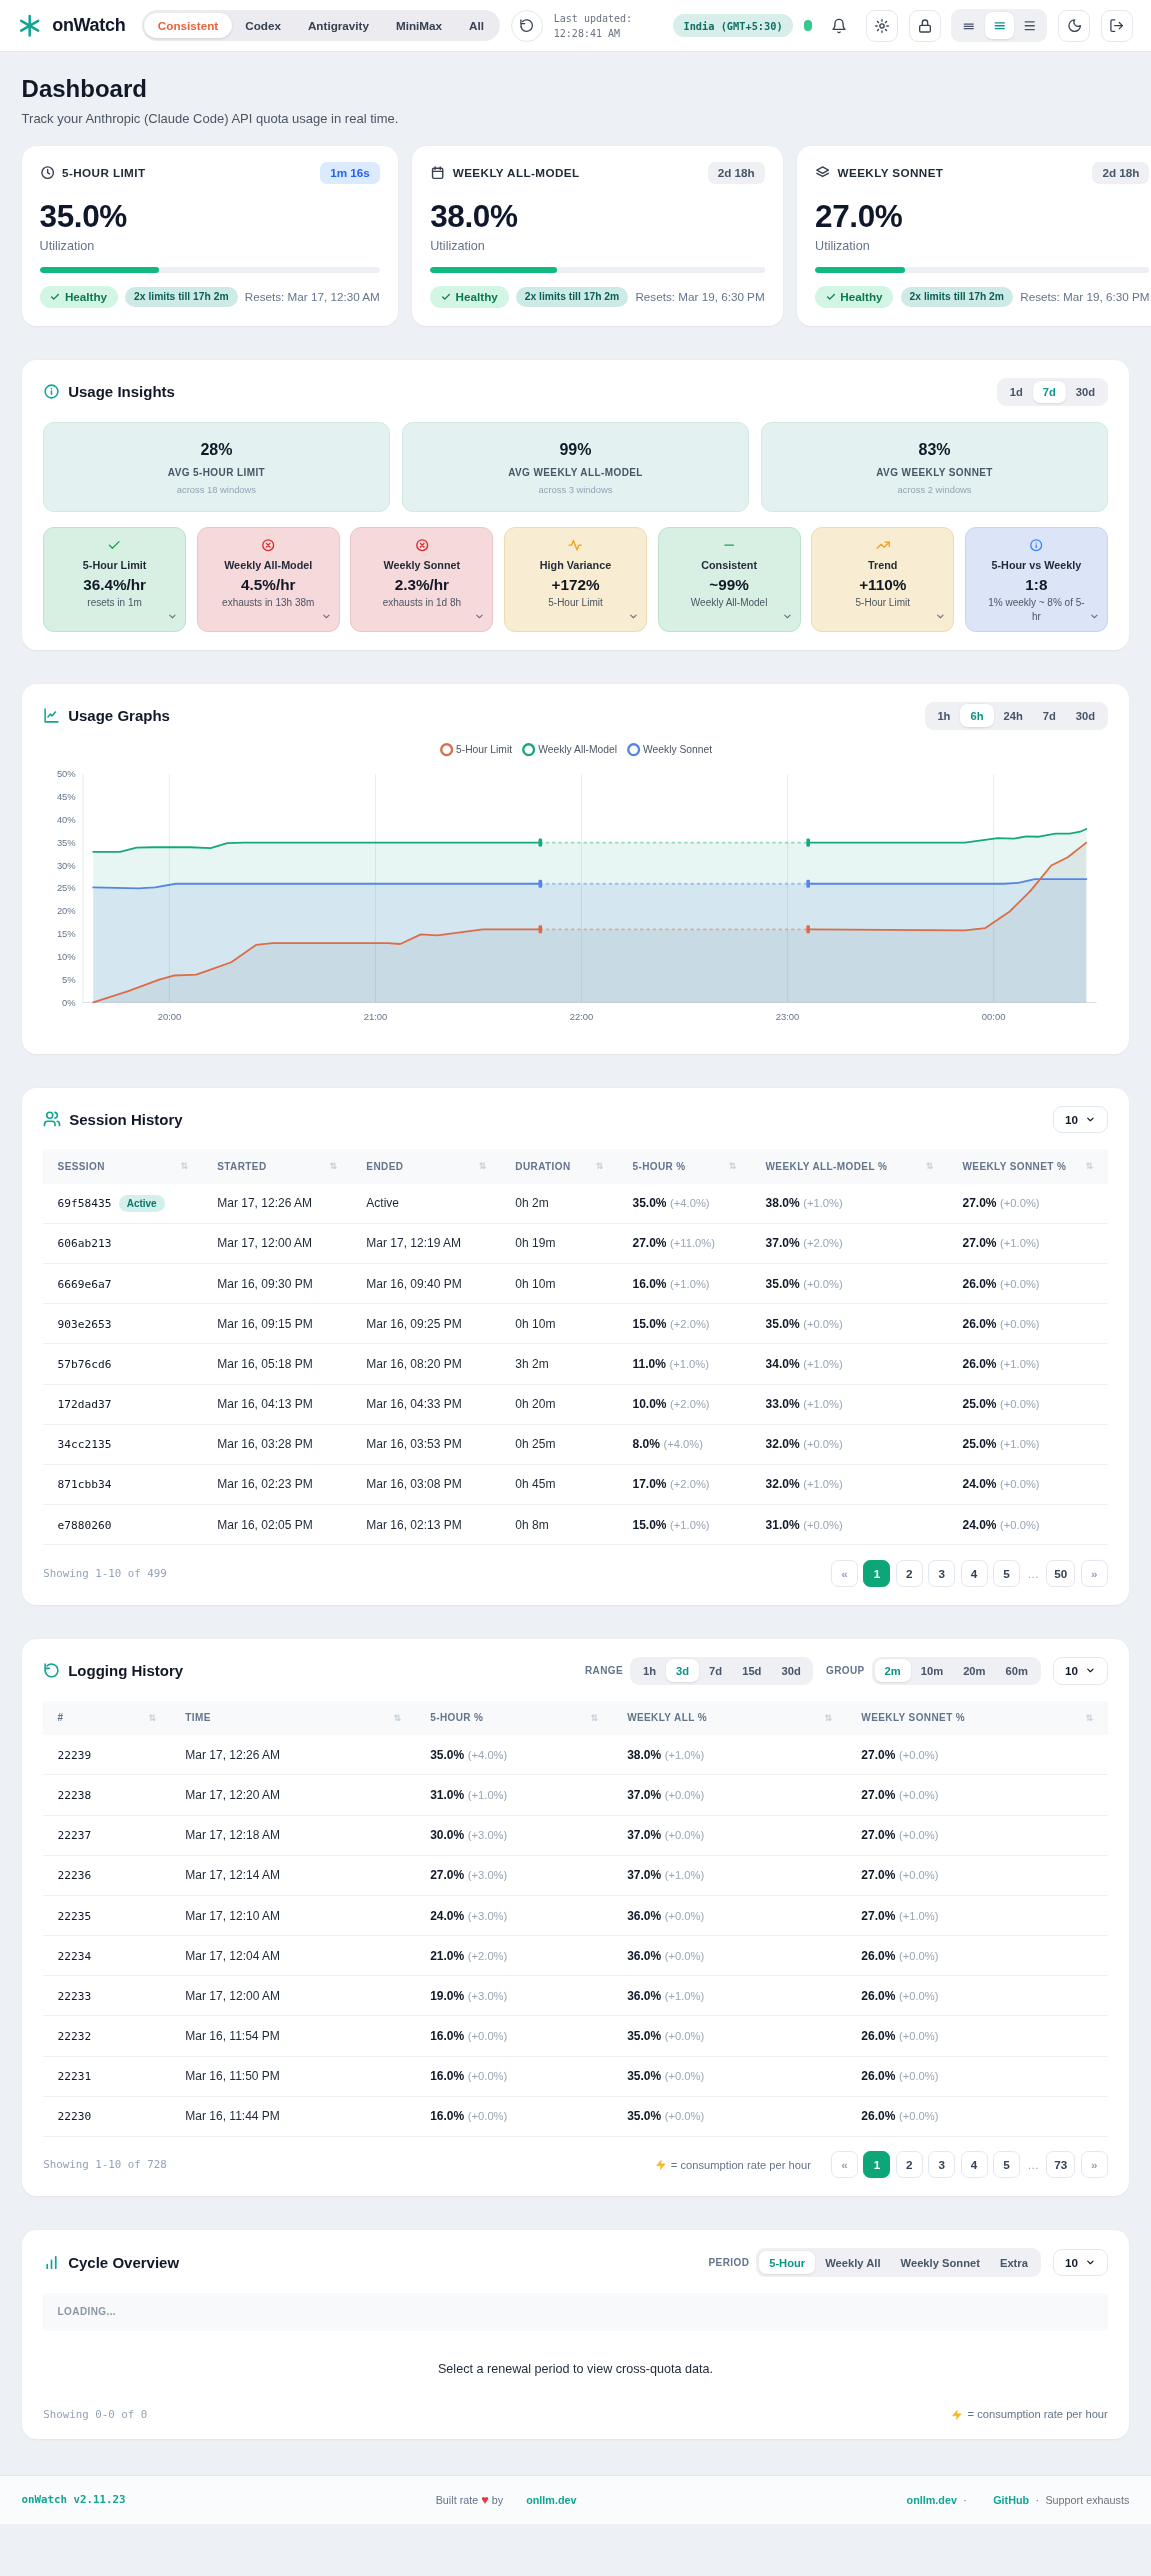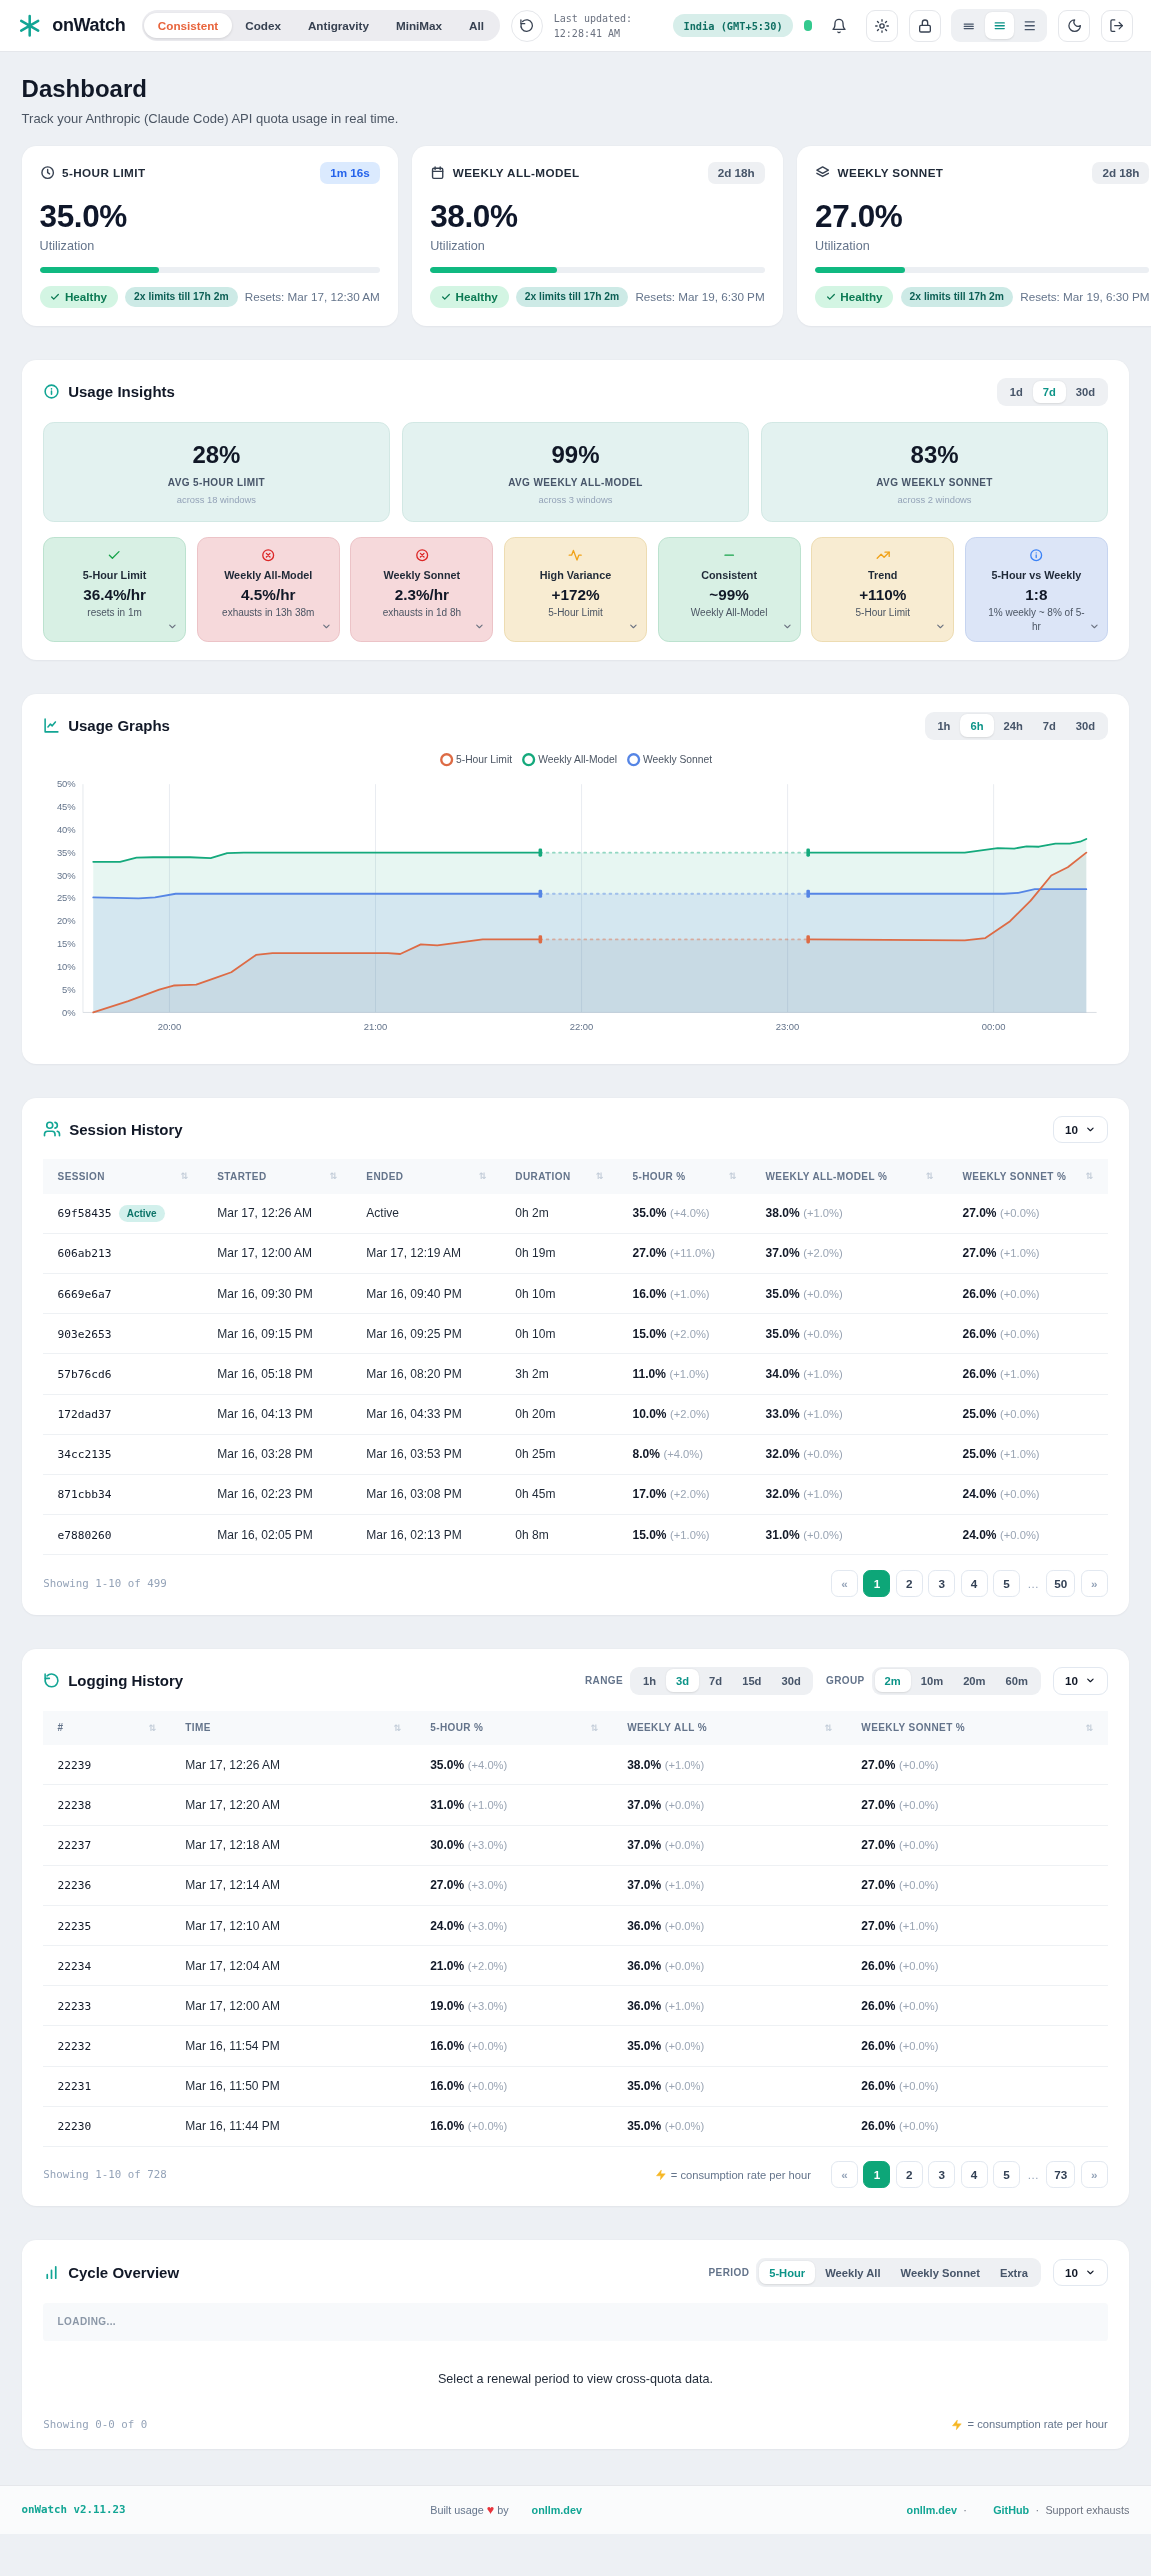--- a/index.html
+++ b/index.html
@@ -50,21 +50,21 @@
   .sec-title { display:flex; align-items:center; gap:8px; font-size:15px; font-weight:800; color:#111827; }
   .sec-title svg { color:#12a594; }
   .seg { background:#eef0f3; border-radius:9px; padding:2.7px; display:flex; align-items:center; }
   .seg button { border:none; background:transparent; font-family:inherit; font-size:11.2px; font-weight:700; color:#475569; padding:5.4px 10px; border-radius:7.2px; cursor:pointer; }
   .seg button.active { background:#fff; color:#0d9488; box-shadow:0 0.9px 1.8px rgba(0,0,0,.1); }
   .seg-label { font-size:10px; font-weight:800; color:#64748b; letter-spacing:0.4px; margin-right:7.2px; }
 
   
   .avg-grid { display:grid; grid-template-columns:1fr 1fr 1fr; gap:12.6px; margin-top:16px; }
   .avg-box { background:#e3f2f0; border:0.9px solid #d2e8e4; border-radius:10.8px; text-align:center; padding:18px 9px 16px; }
-  .avg-value { font-size:24px; font-weight:800; color:#111827; }
+  .avg-value { font-size:16px; font-weight:800; color:#111827; }
   .avg-label { font-size:10px; font-weight:800; color:#475569; letter-spacing:0.4px; margin-top:8px; }
   .avg-sub { font-size:9.4px; color:#94a3b8; margin-top:6.3px; }
   .insight-grid { display:grid; grid-template-columns:repeat(7,1fr); gap:10.8px; margin-top:14.4px; }
   .insight-card { border-radius:10.8px; padding:10.8px 7.2px 7.2px; text-align:center; position:relative; cursor:pointer; min-height:101px; display:flex; flex-direction:column; align-items:center; }
   .insight-card.green { background:#d8f0e4; border:0.9px solid #bce2cf; }
   .insight-card.red { background:#f6d9db; border:0.9px solid #ecc3c7; }
   .insight-card.amber { background:#f8ecd2; border:0.9px solid #eddcb2; }
   .insight-card.blue { background:#dce5f7; border:0.9px solid #c6d4f0; }
   .ic-title { font-size:10.8px; font-weight:800; color:#1f2937; margin-top:6.3px; }
   .ic-value { font-size:15.3px; font-weight:800; color:#111827; margin-top:4.5px; }
@@ -850,21 +850,21 @@
           </svg>
         <span>= consumption rate per hour</span>
       </span>
     </div>
   </section>
 </main>
 
 <footer class="site-footer">
   <span class="f-version mono">onWatch v2.11.23</span>
   <span class="f-center">
-    <span>Built usage</span>
+    <span>Built rate</span>
     <span class="heart">♥</span>
     <span>by</span>
     <a href="#">onllm.dev</a>
   </span>
   <span class="f-links">
     <a href="#">onllm.dev</a>
     <span class="f-dim">·</span>
     <a href="#">GitHub</a>
     <span class="f-dim">·</span>
     <span class="f-dim">Support exhausts</span>

